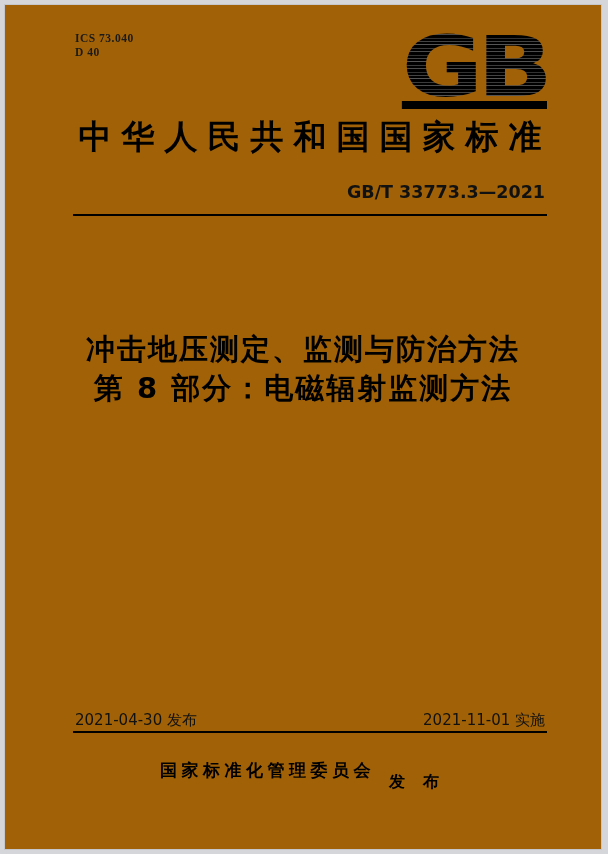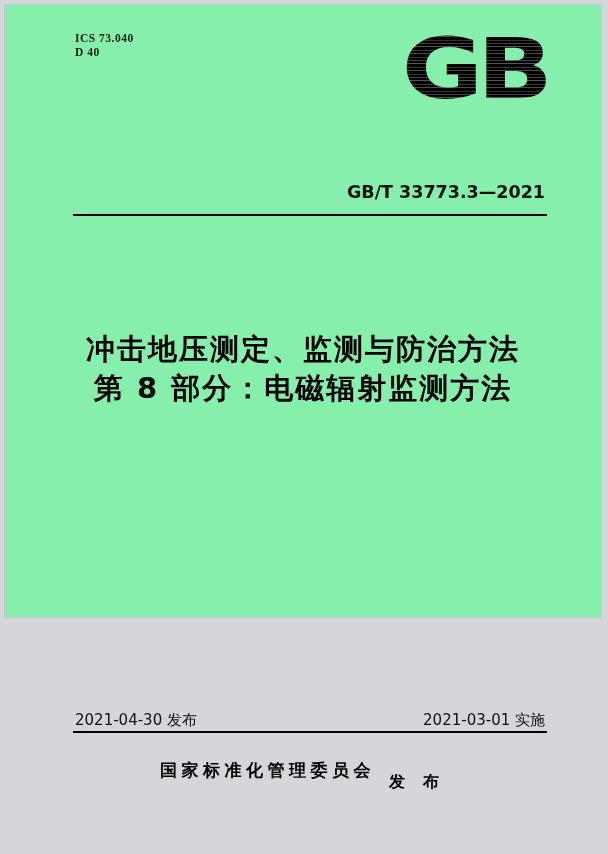--- a/index.html
+++ b/index.html
@@ -10,41 +10,41 @@
     overflow: hidden;
   }
   .canvas {
     position: relative;
     width: 608px; height: 854px;
     background: #d5d6da;
   }
   .page {
     position: absolute;
     left: 5px; top: 5px;
-    width: 596px; height: 612px;
-    background: #86efac;
+    width: 596px; height: 844px;
+    background: #a16207;
     box-shadow: 0 0 0 1px #c6c7cb;
   }
   
   .ics-block {
     position: absolute;
     left: 70px; top: 26px;
     font-family: "Liberation Serif", serif;
     font-weight: bold;
     font-size: 11.5px;
     line-height: 14px;
     color: #1a1a1a;
     letter-spacing: 0.5px;
   }
   
   .gb-logo {
     position: absolute;
     top: 20px; right: 54px;
     height: 86px;
-    display: flex; align-items: flex-end;
+    display: flex; align-items: flex-start; text-decoration: underline;
   }
   .gb-logo-text {
     font-family: "DejaVu Sans", sans-serif;
     font-weight: bold;
     font-size: 84px;
     line-height: 84px;
     letter-spacing: -5px;
     transform: scaleX(1.18);
     transform-origin: right center;
     color: #000;
@@ -163,32 +163,33 @@
 
     <div class="ics-block">
       <div>ICS 73.040</div>
       <div>D 40</div>
     </div>
 
     <div class="gb-logo">
       <span class="gb-logo-text">GB</span>
     </div>
 
+    <div class="national-title">中华人民共和国国家标准</div>
 
     <div class="std-number">GB/T 33773.3—2021</div>
 
     <div class="rule rule-top"></div>
 
     <div class="title-cn title-cn-1">冲击地压测定、监测与防治方法</div>
     <div class="title-cn title-cn-2">第 8 部分：电磁辐射监测方法</div>
 
 
     <div class="dates-row">
       <span>2021-04-30 发布</span>
-      <span>2021-03-01 实施</span>
+      <span>2021-11-01 实施</span>
     </div>
 
     <div class="rule rule-bottom"></div>
 
     <div class="issuer-block">
       <div class="issuer-lines">
         <div>国家标准化管理委员会</div>
       </div>
       <span class="release-label">发 布</span>
     </div>

